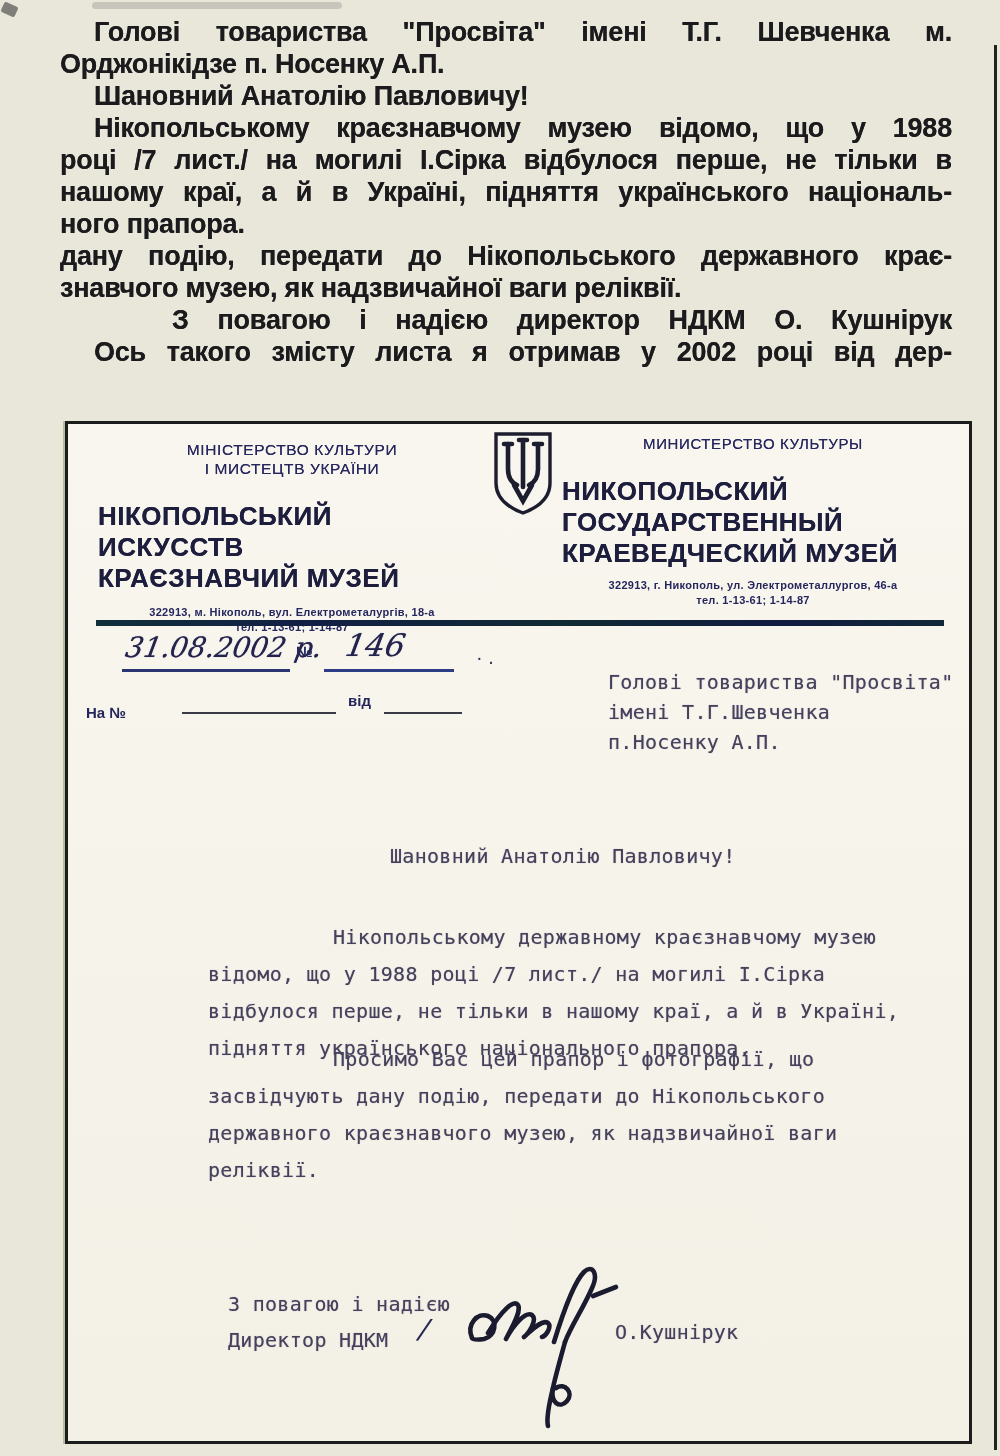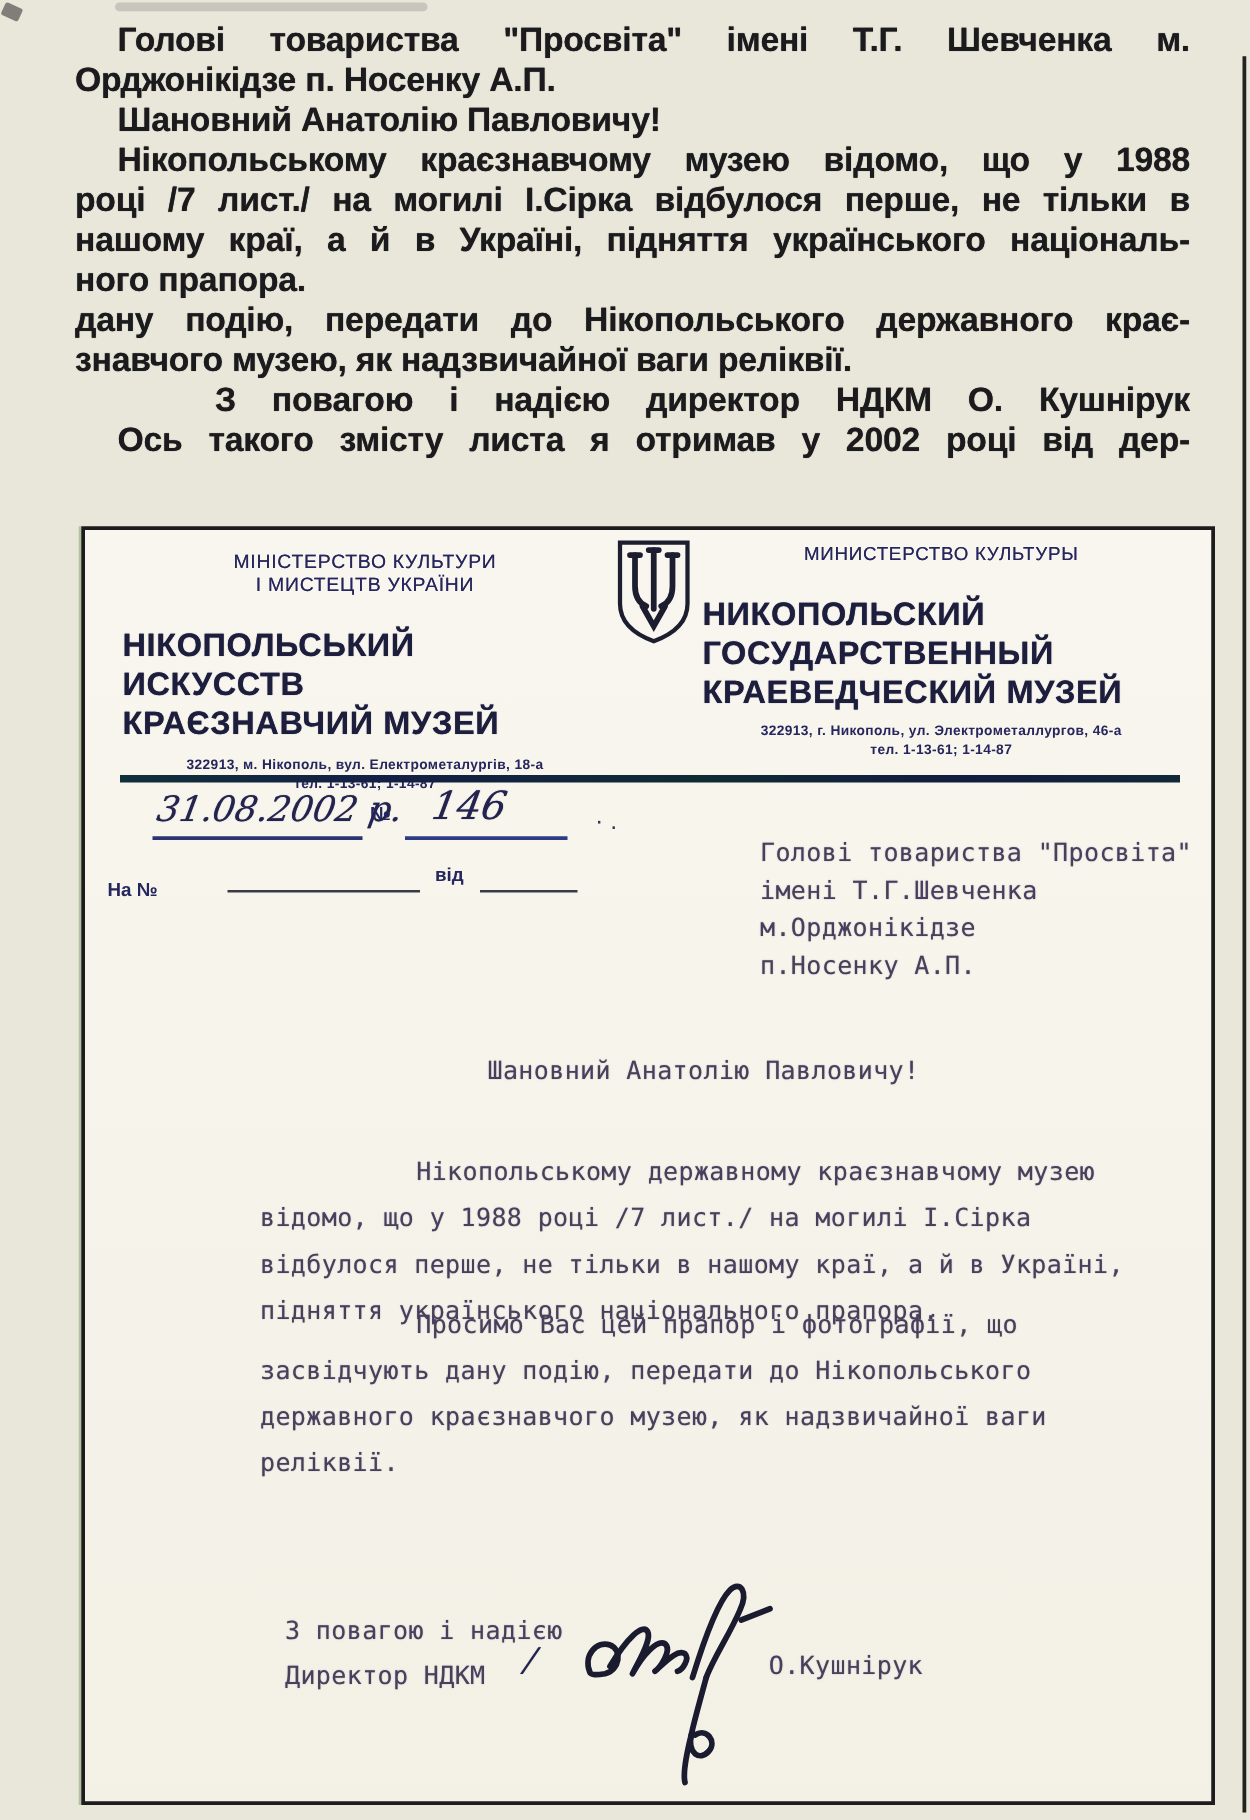--- a/index.html
+++ b/index.html
@@ -128,21 +128,20 @@
   <div class="abs dotart" style="left:408px; top:222px;">· .</div>
 
   <div class="abs formlbl" style="left:18px; top:268px;margin-top:12px;">На №</div>
   <div class="uline" style="left:114px; top:288px; width:154px; height:2px; background:#3a3a46;"></div>
   <div class="abs formlbl" style="left:280px; top:268px;">від</div>
   <div class="uline" style="left:316px; top:288px; width:78px; height:2px; background:#3a3a46;"></div>
 
   <div class="abs tw" style="left:540px; top:243px;">
     <div class="ln">Голові товариства "Просвіта"</div>
     <div class="ln">імені Т.Г.Шевченка</div>
-    <div class="ln">м.Орджонікідзе</div>
     <div class="ln">п.Носенку А.П.</div>
   </div>
 
   <div class="abs tw" style="left:322px; top:420px;">Шановний Анатолію Павловичу!</div>
 
   <div class="abs tw twbody" style="left:140px; top:495px; width:720px;">
     <div class="ln" style="padding-left:125px;">Нікопольському державному краєзнавчому музею</div>
     <div class="ln">відомо, що у 1988 році /7 лист./ на могилі І.Сірка</div>
     <div class="ln">відбулося перше, не тільки в нашому краї, а й в Україні,</div>
     <div class="ln">підняття українського національного прапора.</div>

